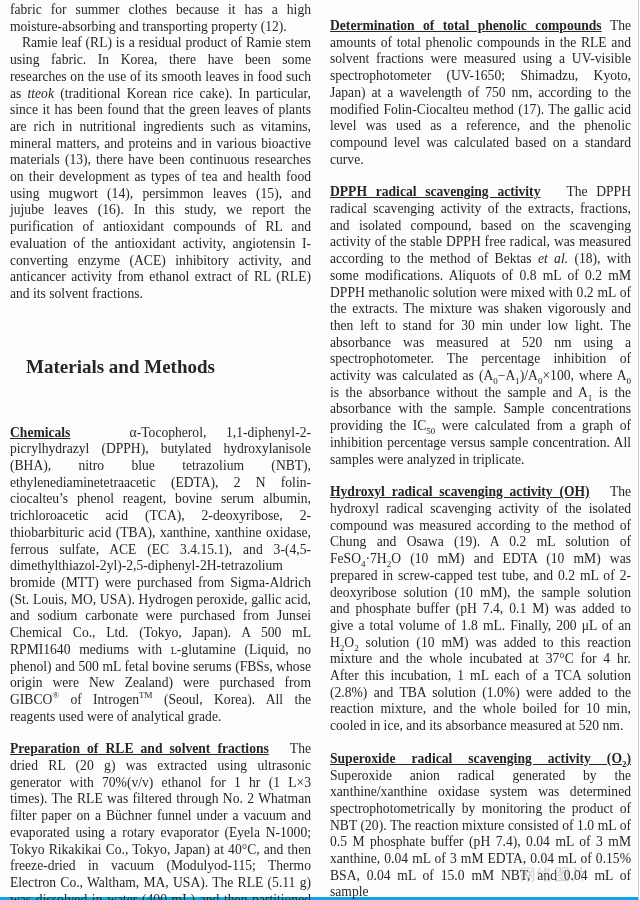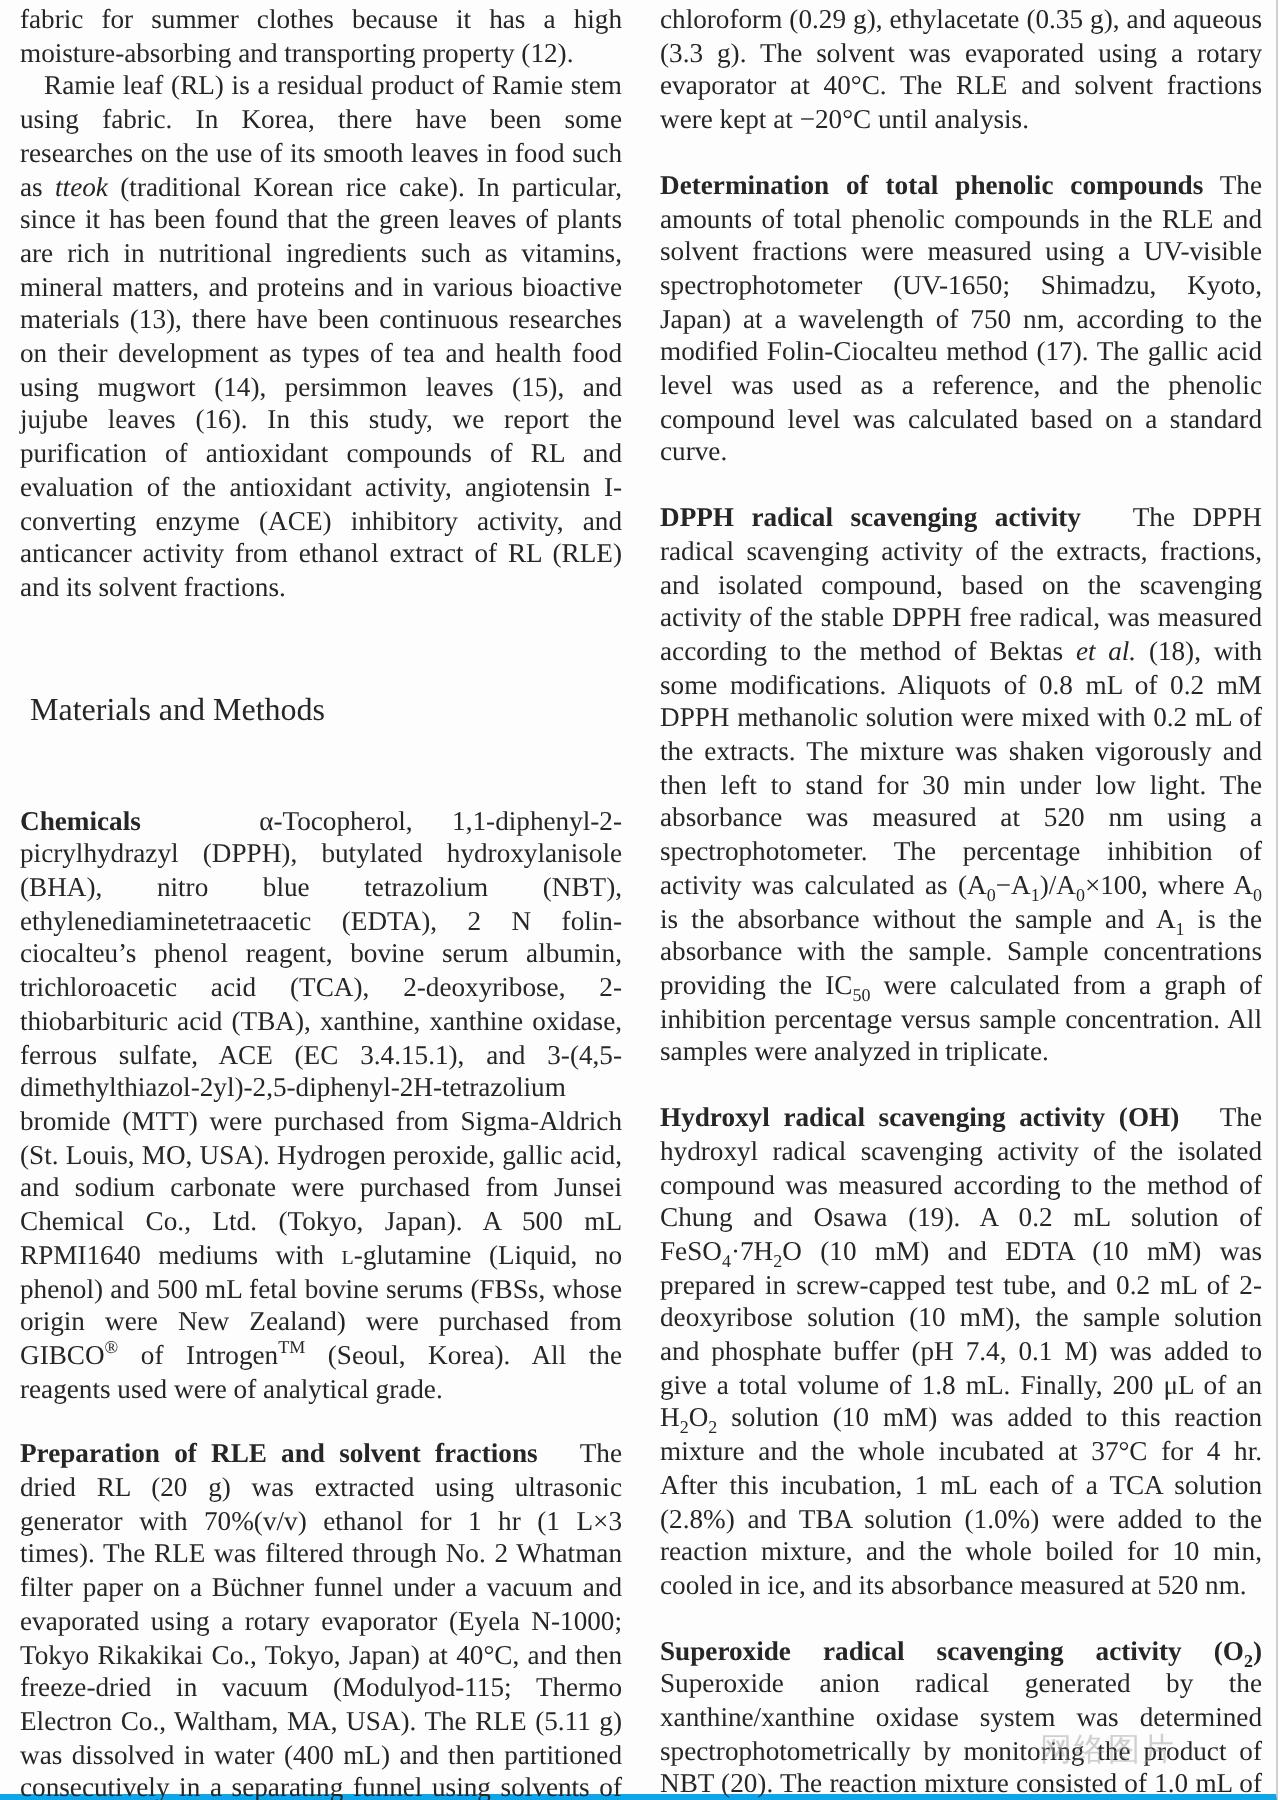--- a/index.html
+++ b/index.html
@@ -13,22 +13,22 @@
     font-size: 13.6px;
     line-height: 16.7px;
   }
   .col { position: absolute; top: 2px; width: 301px; }
   .col-left { left: 10px; }
   .col-right { left: 330px; }
   p { margin: 0; text-align: justify; }
   .indent { text-indent: 12px; }
   .gap { height: 16px; }
   .gap-lg { height: 38px; }
-  .section-title { font-weight: normal; font-size: 16px; margin: 5px; line-height: 20px; }
-  .runin { font-weight: bold; }
+  .section-title { font-weight: bold; font-size: 19px; margin: 16px; line-height: 20px; }
+  .runin { font-weight: bold; text-decoration: underline; }
   sub, sup { font-size: 9px; line-height: 0; }
   .sc { font-variant: small-caps; }
   .watermark {
     position: absolute; left: 520px; top: 867px;
     font-family: "DejaVu Sans", sans-serif; font-size: 16px;
     color: rgba(150,150,150,0.45); letter-spacing: 1px;
   }
 </style>
 </head>
 <body>
@@ -45,21 +45,20 @@
 
     <div class="gap"></div>
 
     <p><span class="runin">Chemicals</span>&nbsp;&nbsp; <span>α-Tocopherol, 1,1-diphenyl-2-picrylhydrazyl (DPPH), butylated hydroxylanisole (BHA), nitro blue tetrazolium (NBT), ethylenediaminetetraacetic (EDTA), 2 N folin-ciocalteu’s phenol reagent, bovine serum albumin, trichloroacetic acid (TCA), 2-deoxyribose, 2-thiobarbituric acid (TBA), xanthine, xanthine oxidase, ferrous sulfate, ACE (EC 3.4.15.1), and 3-(4,5-dimethylthiazol-2yl)-2,5-diphenyl-2H-tetrazolium bromide (MTT) were purchased from Sigma-Aldrich (St. Louis, MO, USA). Hydrogen peroxide, gallic acid, and sodium carbonate were purchased from Junsei Chemical Co., Ltd. (Tokyo, Japan). A 500 mL RPMI1640 mediums with </span><span class="sc">l</span><span>-glutamine (Liquid, no phenol) and 500 mL fetal bovine serums (FBSs, whose origin were New Zealand) were purchased from GIBCO</span><sup>®</sup><span> of Introgen</span><sup>TM</sup><span> (Seoul, Korea). All the reagents used were of analytical grade.</span></p>
     <div class="gap"></div>
 
     <p><span class="runin">Preparation of RLE and solvent fractions</span>&nbsp;&nbsp; <span>The dried RL (20 g) was extracted using ultrasonic generator with 70%(v/v) ethanol for 1 hr (1 L×3 times). The RLE was filtered through No. 2 Whatman filter paper on a Büchner funnel under a vacuum and evaporated using a rotary evaporator (Eyela N-1000; Tokyo Rikakikai Co., Tokyo, Japan) at 40°C, and then freeze-dried in vacuum (Modulyod-115; Thermo Electron Co., Waltham, MA, USA). The RLE (5.11 g) was dissolved in water (400 mL) and then partitioned consecutively in a separating funnel using solvents of increasing polarity: </span></p>
   </div>
 
   <div class="col col-right">
-    <p>chloroform (0.29 g), ethylacetate (0.35 g), and aqueous (3.3 g). The solvent was evaporated using a rotary evaporator at 40°C. The RLE and solvent fractions were kept at −20°C until analysis.</p>
     <div class="gap"></div>
 
     <p><span class="runin">Determination of total phenolic compounds</span> <span>The amounts of total phenolic compounds in the RLE and solvent fractions were measured using a UV-visible spectrophotometer (UV-1650; Shimadzu, Kyoto, Japan) at a wavelength of 750 nm, according to the modified Folin-Ciocalteu method (17). The gallic acid level was used as a reference, and the phenolic compound level was calculated based on a standard curve.</span></p>
     <div class="gap"></div>
 
     <p><span class="runin">DPPH radical scavenging activity</span>&nbsp;&nbsp; <span>The DPPH radical scavenging activity of the extracts, fractions, and isolated compound, based on the scavenging activity of the stable DPPH free radical, was measured according to the method of Bektas </span><i>et al.</i><span> (18), with some modifications. Aliquots of 0.8 mL of 0.2 mM DPPH methanolic solution were mixed with 0.2 mL of the extracts. The mixture was shaken vigorously and then left to stand for 30 min under low light. The absorbance was measured at 520 nm using a spectrophotometer. The percentage inhibition of activity was calculated as (A</span><sub>0</sub><span>−A</span><sub>1</sub><span>)/A</span><sub>0</sub><span>×100, where A</span><sub>0</sub><span> is the absorbance without the sample and A</span><sub>1</sub><span> is the absorbance with the sample. Sample concentrations providing the IC</span><sub>50</sub><span> were calculated from a graph of inhibition percentage versus sample concentration. All samples were analyzed in triplicate.</span></p>
     <div class="gap"></div>
 
     <p><span class="runin">Hydroxyl radical scavenging activity (OH)</span>&nbsp;&nbsp; <span>The hydroxyl radical scavenging activity of the isolated compound was measured according to the method of Chung and Osawa (19). A 0.2 mL solution of FeSO</span><sub>4</sub><span>·7H</span><sub>2</sub><span>O (10 mM) and EDTA (10 mM) was prepared in screw-capped test tube, and 0.2 mL of 2-deoxyribose solution (10 mM), the sample solution and phosphate buffer (pH 7.4, 0.1 M) was added to give a total volume of 1.8 mL. Finally, 200 μL of an H</span><sub>2</sub><span>O</span><sub>2</sub><span> solution (10 mM) was added to this reaction mixture and the whole incubated at 37°C for 4 hr. After this incubation, 1 mL each of a TCA solution (2.8%) and TBA solution (1.0%) were added to the reaction mixture, and the whole boiled for 10 min, cooled in ice, and its absorbance measured at 520 nm.</span></p>
     <div class="gap"></div>

